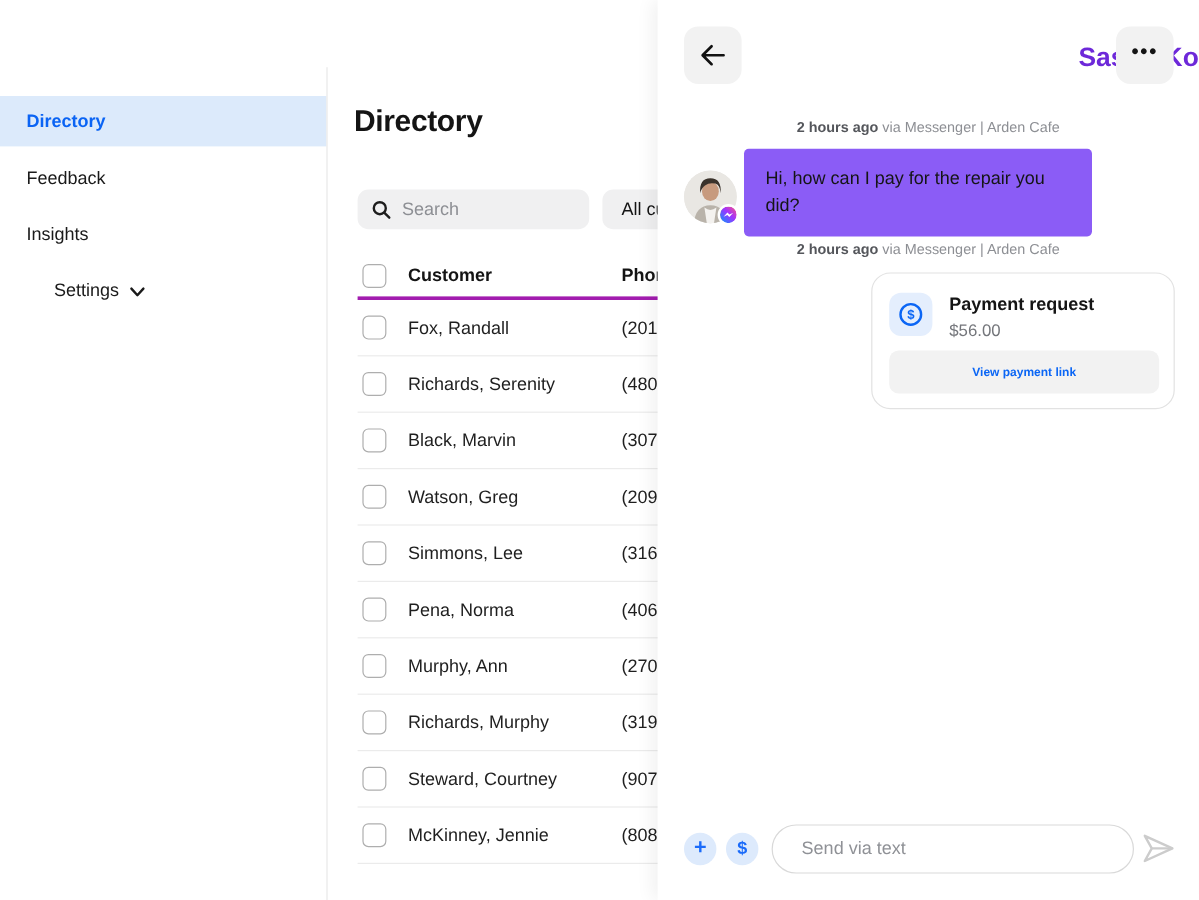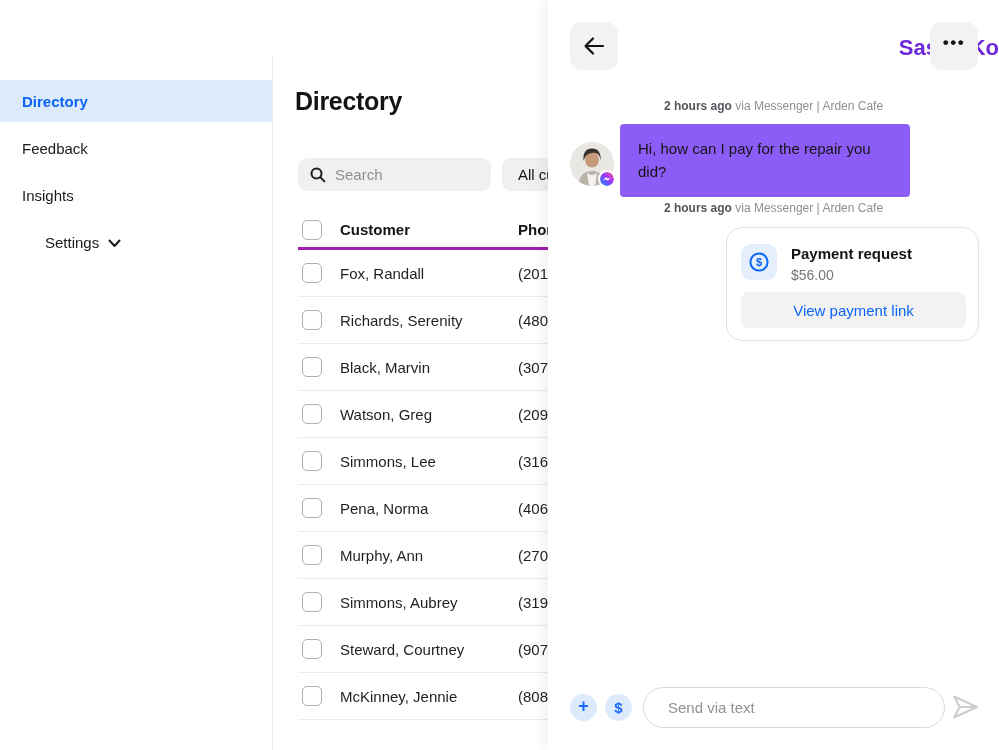--- a/index.html
+++ b/index.html
@@ -48,21 +48,21 @@
   .avatar { position:absolute; left:22px; top:142px; width:44px; height:44px; border-radius:50%; overflow:visible; }
   .avatar .photo { width:44px; height:44px; border-radius:50%; overflow:hidden; background:#e8e6e2; }
   .msgr-badge { position:absolute; right:-2px; bottom:-2px; width:18px; height:18px; border-radius:50%; border:2px solid #fff; overflow:hidden; }
 
   .bubble { position:absolute; left:72px; top:124px; max-width:290px; background:#8b5cf6; border-radius:4px; padding:13px 18px; font-size:15px; line-height:1.55; color:#151515; }
 
   .pay-card { position:absolute; left:178px; top:227px; width:253px; height:114px; background:#fff; border:1px solid #e2e2e2; border-radius:16px; }
   .pay-tile { position:absolute; left:14px; top:16px; width:36px; height:36px; background:#e4eefd; border-radius:10px; display:flex; align-items:center; justify-content:center; }
   .pay-title { position:absolute; left:64px; top:17px; font-size:15px; font-weight:700; color:#141414; }
   .pay-amount { position:absolute; left:64px; top:39px; font-size:14px; color:#74767b; }
-  .pay-btn { position:absolute; left:14px; top:64px; width:225px; height:36px; background:#f2f2f2; border-radius:8px; border:none; display:flex; align-items:center; justify-content:center; font-size:15px; font-weight:400; color:#0b66f5; cursor:pointer; font-family:"Liberation Sans", sans-serif; }
+  .pay-btn { position:absolute; left:14px; top:64px; width:225px; height:36px; background:#f2f2f2; border-radius:8px; border:none; display:flex; align-items:center; justify-content:center; font-size:10px; font-weight:700; color:#0b66f5; cursor:pointer; font-family:"Liberation Sans", sans-serif; }
 
   .composer { position:absolute; left:0; top:681px; width:451px; height:52px; }
   .round-act { position:absolute; width:27px; height:27px; border-radius:50%; background:#ddeafc; color:#1a6bfa; display:flex; align-items:center; justify-content:center; font-weight:700; cursor:pointer; }
   .act-plus { left:22px; top:13px; font-size:18px; padding-bottom:2px; }
   .act-money { left:57px; top:13px; font-size:15px; }
   .send-pill { position:absolute; left:95px; top:6px; width:302px; height:41px; border:1px solid #d9d9d9; border-radius:22px; background:#fff; display:flex; align-items:center; padding-left:24px; }
   .send-pill input { border:none; outline:none; font-size:15px; color:#151515; width:230px; background:transparent; font-family:"Liberation Sans", sans-serif; }
   .send-pill input::placeholder { color:#8f9196; }
   .send-icon { position:absolute; left:402px; top:11px; cursor:pointer; }
 </style>
@@ -140,21 +140,21 @@
       <span class="cell-name">Pena, Norma</span>
       <span class="cell-phone">(406)</span>
     </div>
     <div class="t-row">
       <div class="cbx"></div>
       <span class="cell-name">Murphy, Ann</span>
       <span class="cell-phone">(270)</span>
     </div>
     <div class="t-row">
       <div class="cbx"></div>
-      <span class="cell-name">Simmons, Aubrey</span>
+      <span class="cell-name">Richards, Murphy</span>
       <span class="cell-phone">(319)</span>
     </div>
     <div class="t-row">
       <div class="cbx"></div>
       <span class="cell-name">Steward, Courtney</span>
       <span class="cell-phone">(907)</span>
     </div>
     <div class="t-row">
       <div class="cbx"></div>
       <span class="cell-name">McKinney, Jennie</span>

